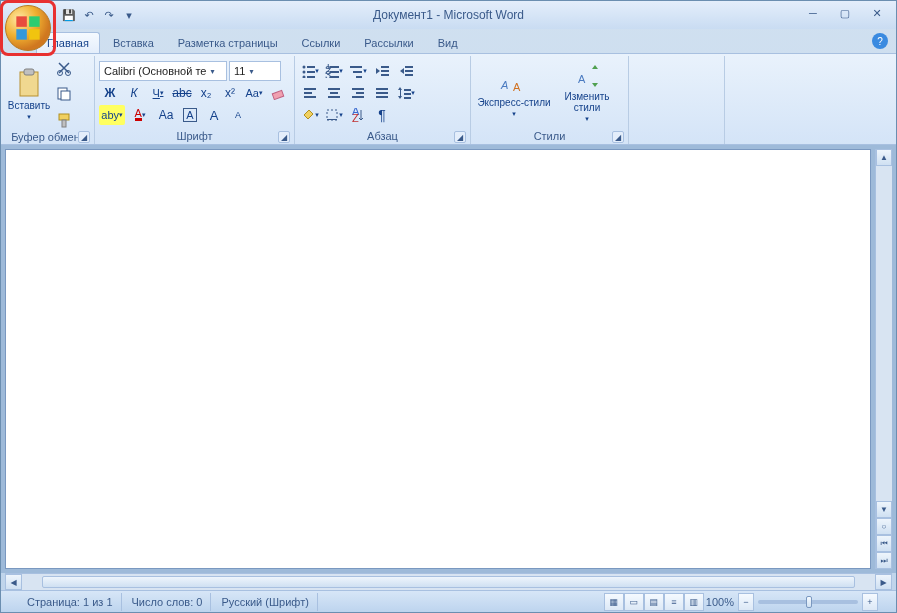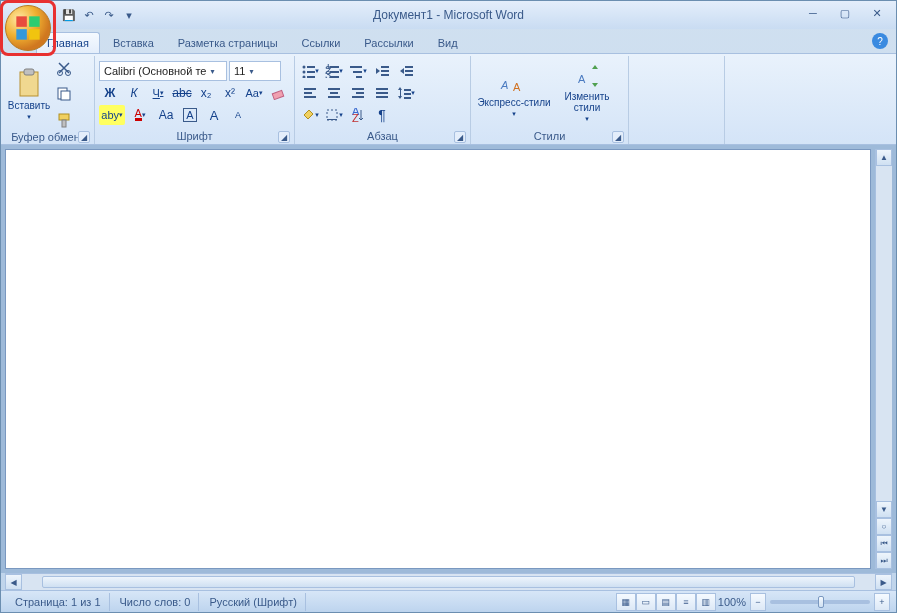--- a/index.html
+++ b/index.html
@@ -34,21 +34,21 @@
 .btn{width:22px;height:20px;display:flex;align-items:center;justify-content:center;cursor:pointer;border:1px solid transparent;border-radius:2px;color:#15428b;font-size:12px}
 .para-group .group-body{flex-direction:column;align-items:stretch;gap:2px;justify-content:center}
 .styles-group .group-body{gap:6px}
 .document-area{flex:1;background:#9ebad9;overflow:hidden;display:flex}
 .doc-scroller{flex:1;margin:4px;background:#fff;border:1px solid #7a98c0;overflow:auto}
 .scrollbar-v{width:17px;background:#d8e4f2;border-left:1px solid #a8c0e0;display:flex;flex-direction:column}
 .sb-btn{height:17px;background:linear-gradient(to bottom,#eef5fc,#cfe0f2);border:1px solid #a8c0e0;display:flex;align-items:center;justify-content:center;font-size:8px;color:#3a5a8a;cursor:pointer}
 .sb-track{flex:1}
 .scrollbar-h{height:17px;background:#d8e4f2;border-top:1px solid #a8c0e0;display:flex;margin:0 4px}
 .sb-thumb-h{flex:1;margin:2px 20px;background:linear-gradient(to bottom,#eef5fc,#cfe0f2);border:1px solid #a8c0e0;border-radius:2px}
-.statusbar{height:22px;background:linear-gradient(to bottom,#d7e6f7,#bdd4ee);border-top:1px solid #a8c0e0;display:flex;align-items:center;padding:0 6px;gap:2px;color:#3a5a8a}
+.statusbar{height:22px;background:linear-gradient(to bottom,#d7e6f7,#bdd4ee);border-top:1px solid #a8c0e0;display:flex;align-items:center;padding:0 18px;gap:2px;color:#3a5a8a}
 .status-cell{padding:0 8px;border-right:1px solid #a8c0e0;height:18px;display:flex;align-items:center}
 .status-spacer{flex:1}
 .view-btns{display:flex;gap:0}
 .view-btn{width:20px;height:18px;border:1px solid #a8c0e0;background:linear-gradient(to bottom,#f5faff,#dce8f6);display:flex;align-items:center;justify-content:center;cursor:pointer;font-size:9px}
 .zoom{display:flex;align-items:center;gap:4px}
 .zoom-slider{width:100px;height:4px;background:#a8c0e0;position:relative;border-radius:2px}
 .zoom-thumb{position:absolute;left:48px;top:-4px;width:6px;height:12px;background:linear-gradient(to bottom,#f5faff,#cfe0f2);border:1px solid #7a98c0;border-radius:2px;cursor:pointer}
 .zoom-tick{position:absolute;left:50%;top:-2px;width:1px;height:8px;background:#7a98c0}
 .right-vertical-area{display:flex;flex-direction:column;margin:4px 4px 4px 0}
 svg{display:block}

